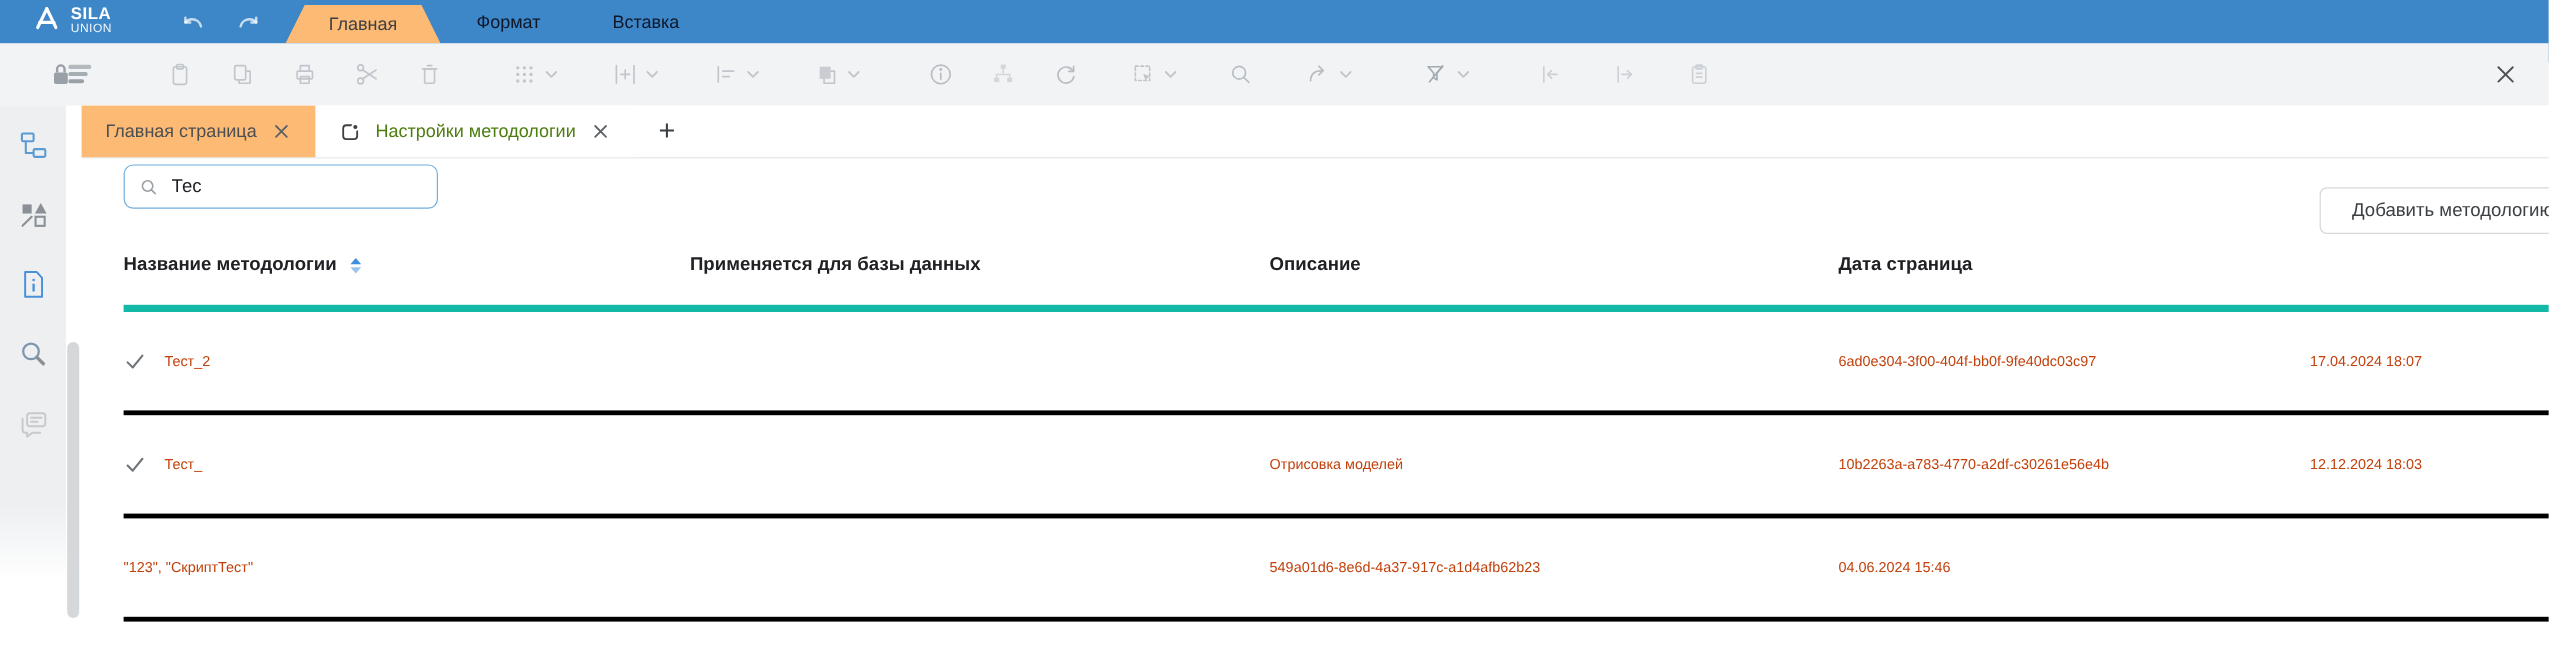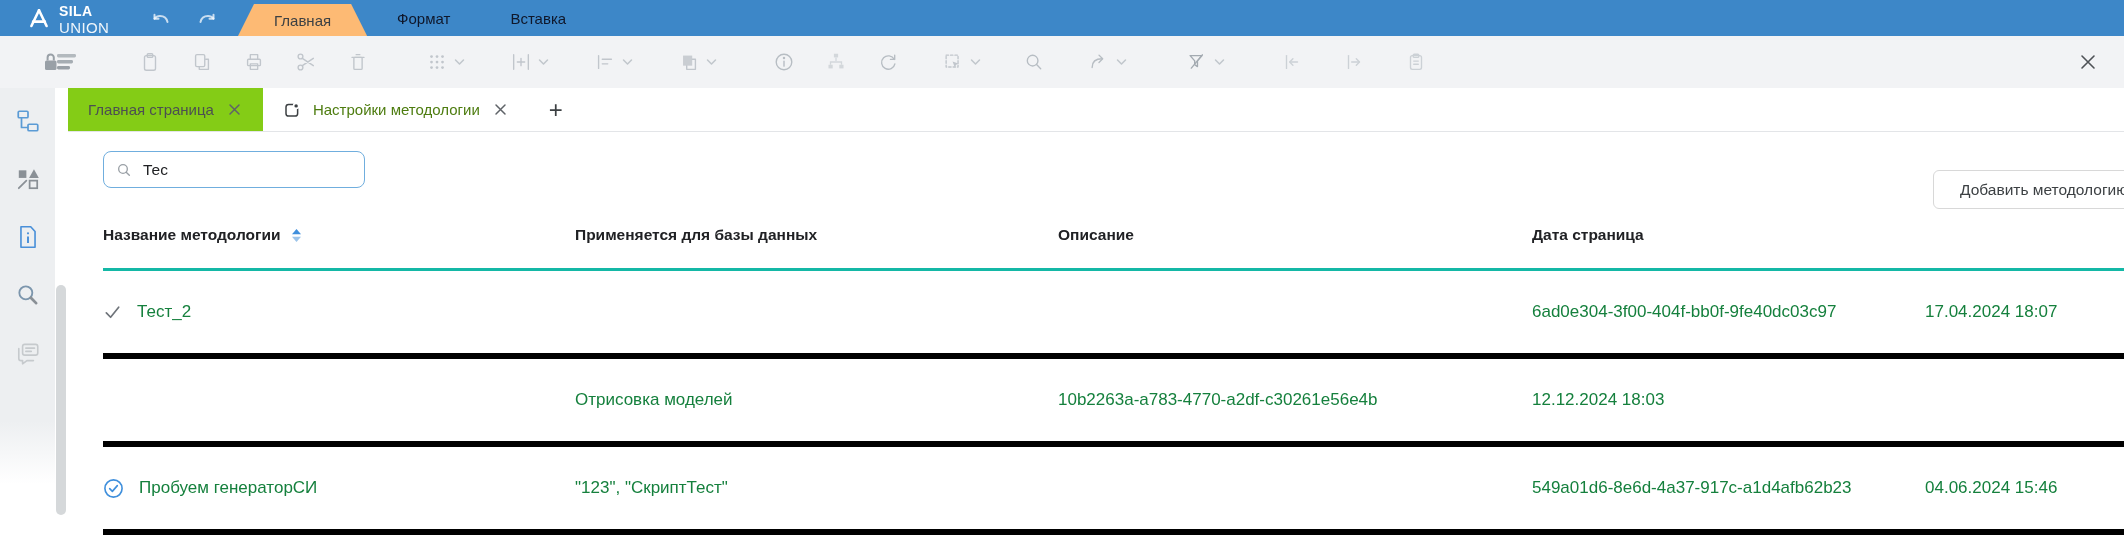--- a/index.html
+++ b/index.html
@@ -6,21 +6,21 @@
   body{width:2124px;height:538px;overflow:hidden;position:relative;background:#fff;
        font-family:"Liberation Sans",sans-serif;color:#3f4346;}
   svg{display:block}
   .ico{fill:none;stroke:#c1c6cc;stroke-width:1.5;stroke-linecap:round;stroke-linejoin:round}
 
   
   .topbar{position:absolute;left:0;top:0;width:100%;height:52px;background:#3d87c8;display:flex;align-items:flex-end}
   .logo{position:absolute;left:26px;top:4px;display:flex;align-items:center;gap:7px;color:#fff}
   .brand{line-height:1;letter-spacing:.4px}
   .brand .b1{font-size:14px;font-weight:bold}
-  .brand .b2{font-size:15px;opacity:.92;margin-top:2px}
+  .brand .b2{font-size:10px;opacity:.92;margin-top:2px}
   .histbtn{position:absolute;top:7px;width:26px;height:22px;display:flex;align-items:center;justify-content:center;cursor:pointer}
   .rtabs{position:absolute;left:238px;top:0;height:36px;display:flex;align-items:flex-end}
   .rtab{height:36px;display:flex;align-items:center;padding:0 30px;font-size:15px;color:#0f172a;cursor:pointer}
   .rtab.active{background:#fdba74;color:#3c4043;height:32px;margin-top:4px;padding:0 36px;
                clip-path:polygon(16px 0,calc(100% - 16px) 0,100% 100%,0 100%)}
 
   
   .toolbar{position:absolute;left:0;top:36px;width:100%;height:52px;background:#f2f3f5;display:flex;align-items:center;padding-left:22px;box-sizing:border-box}
   .tbi{width:52px;height:52px;display:flex;align-items:center;justify-content:center;cursor:pointer;flex:none}
   .tbi.wide{width:78px}
@@ -32,36 +32,36 @@
   .sidebar{position:absolute;left:0;top:88px;width:55px;height:450px;
            background:linear-gradient(#edeff1 0%,#edeff1 74%,#ffffff 88%);
            display:flex;flex-direction:column;align-items:center;padding-top:16px;box-sizing:border-box;gap:24px}
   .sbi{width:34px;height:34px;display:flex;align-items:center;justify-content:center;cursor:pointer}
   .vscroll{position:absolute;left:56px;top:285px;width:10px;height:230px;background:#d5d8da;border-radius:5px;cursor:pointer}
 
   
   .content{position:absolute;left:68px;top:88px;right:0;bottom:0;background:#fff}
   .dtabs{height:43px;display:flex;align-items:stretch;border-bottom:1px solid #e3e5e8}
   .dtab{display:flex;align-items:center;gap:12px;padding:0 20px;font-size:15px;color:#4c4f52;cursor:pointer}
-  .dtab.inactive{background:#84cc16}
+  .dtab.inactive{background:#fdba74}
   .dtab.active{background:#fff;color:#4d7c0f}
   .dtab .x{display:flex;align-items:center;cursor:pointer;padding:2px}
   .newtab{display:flex;align-items:center;justify-content:center;width:54px;font-size:24px;font-weight:300;color:#3c4043;cursor:pointer}
 
   .body-pad{padding-left:35px;position:relative}
-  .searchbox{margin-top:19px;width:262px;height:37px;box-sizing:border-box;border:1.5px solid #70aede;border-radius:8px;
+  .searchbox{margin-top:5px;width:262px;height:37px;box-sizing:border-box;border:1.5px solid #70aede;border-radius:8px;
              display:flex;align-items:center;gap:9px;padding:0 12px;background:#fff}
   .searchbox input{border:none;outline:none;font-size:15.5px;color:#202124;width:100%;background:transparent;font-family:inherit}
   .addbtn{position:absolute;left:1865px;top:19px;height:39px;box-sizing:border-box;border:1px solid #d8d8d8;border-radius:6px;
           background:#fff;display:flex;align-items:center;padding:0 26px;font-size:15.5px;color:#3c4043;white-space:nowrap;cursor:pointer}
 
   .grid{display:grid;grid-template-columns:472px 483px 474px 393px 1fr;align-items:center}
-  .thead{margin-top:14px;height:66px;border-bottom:3px solid #14b8a6;font-weight:bold;font-size:15.5px;color:#202124}
+  .thead{margin-top:14px;height:66px;border-bottom:6px solid #14b8a6;font-weight:bold;font-size:15.5px;color:#202124}
   .th{display:flex;align-items:center;gap:10px}
-  .trow{height:82px;border-bottom:6px solid #000000;font-size:17px;color:#15803d;cursor:pointer}
+  .trow{height:82px;border-bottom:4px solid #000000;font-size:12px;color:#c2410c;cursor:pointer}
   .namecell{display:flex;align-items:center;gap:15px}
 </style>
 </head>
 <body>
 
 <div class="topbar">
   <div class="logo">
     <span>
       <svg width="26" height="26" viewBox="0 0 24 24" fill="none" stroke="#ffffff" stroke-width="2.4" stroke-linecap="round">
         <path d="M12 3 L5 17.5"></path>
@@ -453,35 +453,34 @@
         </span>
         <span>Тест_2</span>
       </div>
       <div></div>
       <div></div>
       <div>6ad0e304-3f00-404f-bb0f-9fe40dc03c97</div>
       <div>17.04.2024 18:07</div>
     </div>
 
     <div class="grid trow">
+      <div class="namecell">
+        <span>
+          <svg width="19" height="19" viewBox="0 0 20 20" fill="none" stroke="#6f747a" stroke-width="1.8" stroke-linecap="round" stroke-linejoin="round">
+              <path d="M3.5 10.5l4.5 4.5L16.5 4.5"></path>
+            </svg>
+        </span>
+        <span>Тест_</span>
+      </div>
       <div></div>
       <div>Отрисовка моделей</div>
       <div>10b2263a-a783-4770-a2df-c30261e56e4b</div>
       <div>12.12.2024 18:03</div>
     </div>
 
     <div class="grid trow">
-      <div class="namecell">
-        <span>
-          <svg width="21" height="21" viewBox="0 0 22 22" fill="none" stroke="#3f8fdc" stroke-width="1.7" stroke-linecap="round" stroke-linejoin="round">
-            <circle cx="11" cy="11" r="9"></circle>
-              <path d="M7 11.2l2.8 2.8 5.2-6"></path>
-          </svg>
-        </span>
-        <span>Пробуем генераторСИ</span>
-      </div>
       <div>"123", "СкриптТест"</div>
       <div></div>
       <div>549a01d6-8e6d-4a37-917c-a1d4afb62b23</div>
       <div>04.06.2024 15:46</div>
     </div>
   </div>
 </div>
 
 </body></html>

